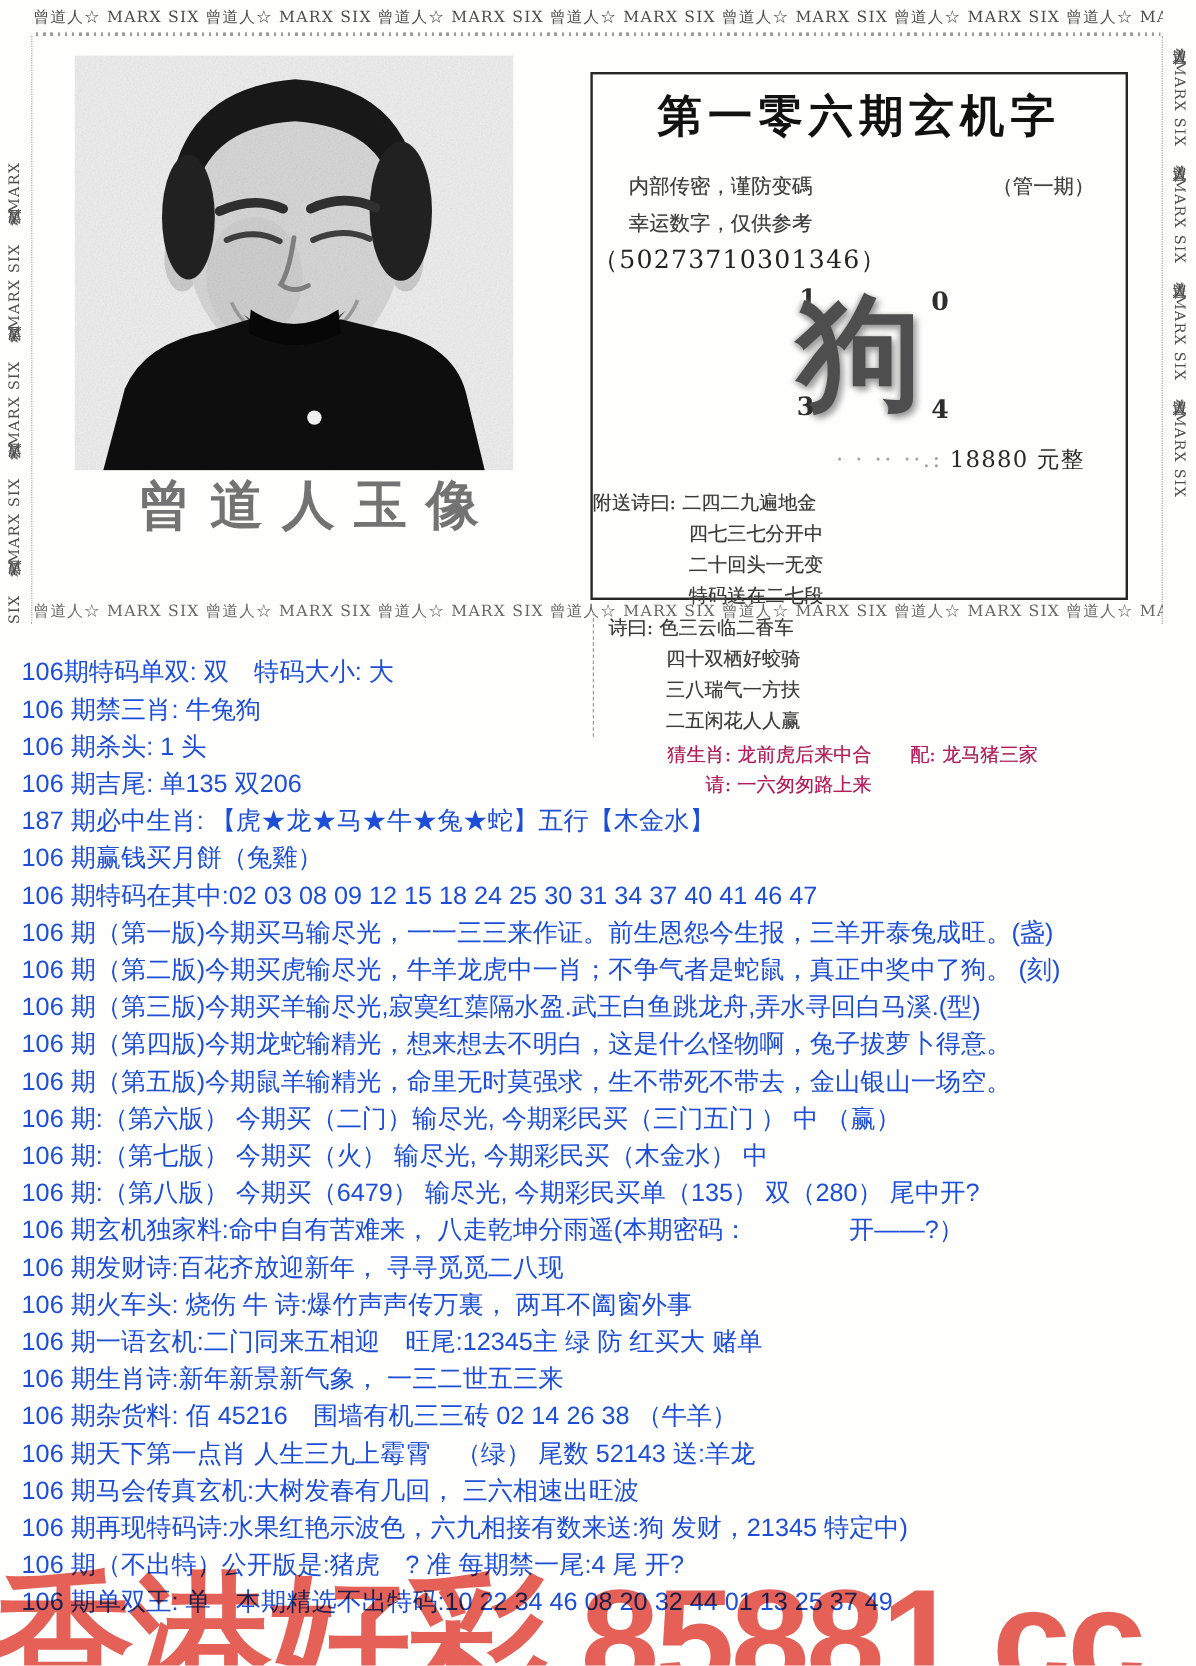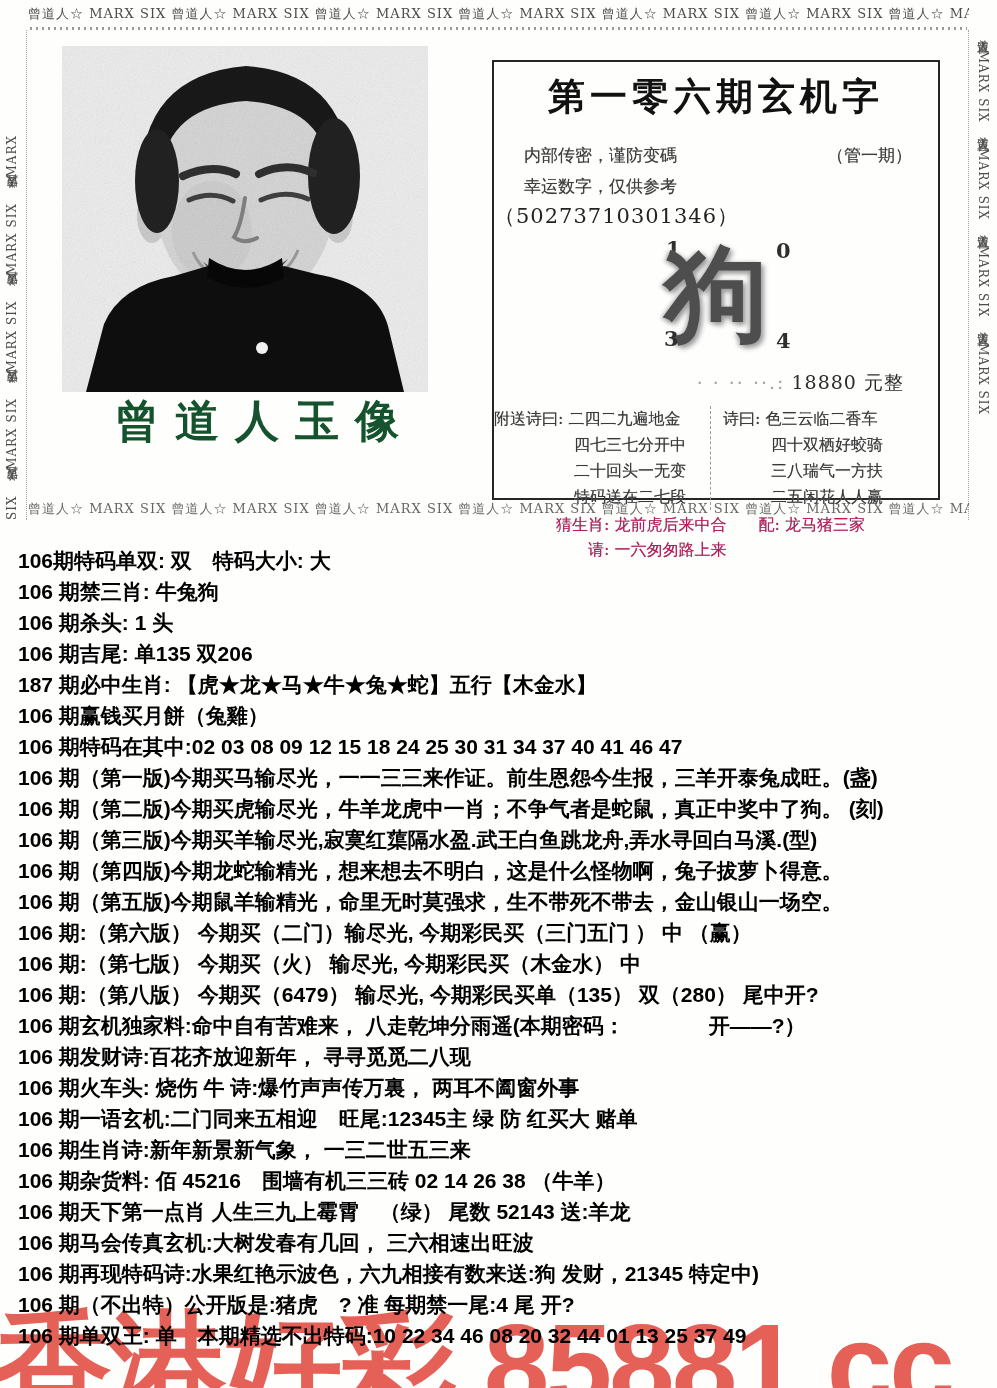--- a/index.html
+++ b/index.html
@@ -32,21 +32,21 @@
   }
   .border-left-text{left:4px;transform:rotate(180deg);border-left:1px dotted #a5a5a5;}
   .border-right-text{right:6px;border-left:1px dotted #a5a5a5;}
 
   
   .photo-wrap{position:absolute;left:62px;top:46px;width:366px;height:346px;overflow:hidden;}
   .photo-wrap svg{display:block;filter:grayscale(1) contrast(1.05);}
   .caption{
     position:absolute;left:70px;top:392px;width:390px;text-align:center;
     font-family:"DejaVu Serif",serif;font-weight:bold;font-size:44px;
-    letter-spacing:16px;color:#14532d;white-space:nowrap;
+    letter-spacing:16px;color:#737373;white-space:nowrap;
   }
   .notice{
     position:absolute;left:38px;top:448px;width:430px;
     font-family:"DejaVu Serif",serif;font-size:13px;line-height:20px;color:#5b5b5b;
     text-shadow:0 0 .6px #8a8a8a;white-space:nowrap;overflow:hidden;
   }
 
   
   .panel{
     position:absolute;left:492px;top:48px;width:448px;height:440px;
@@ -82,38 +82,38 @@
   .c-tl{left:172px;top:6px;}
   .c-tr{left:282px;top:8px;}
   .c-bl{left:170px;top:96px;}
   .c-br{left:282px;top:98px;}
   .p-price{
     text-align:right;padding-right:34px;margin-top:2px;
     font-family:"DejaVu Serif",serif;font-size:19px;
   }
   .p-price .faint{color:#a3a3a3;letter-spacing:2px;}
   .p-price .amt{color:#2b2b2b;letter-spacing:1px;}
-  .poems{display:flex;margin-top:10px;}
+  .poems{display:flex;margin-top:10px;flex-direction:column;}
   .poem-left{width:216px;}
   .poem-right{flex:1;border-left:1px dashed #9b9b9b;padding-left:12px;}
   .pline{
     font-family:"DejaVu Serif",serif;font-size:16px;line-height:26px;color:#3a3a3a;
     text-shadow:0 0 .7px #8d8d8d;white-space:pre;
   }
   .guess{margin-top:2px;padding-left:30px;}
   .gline{
     font-family:"DejaVu Serif",serif;font-size:16px;line-height:25px;color:#be185d;
     text-shadow:0 0 .7px #8d8d8d;white-space:pre;
   }
 
   
   .blines{position:absolute;left:0;top:545px;width:997px;}
   .bline{
     height:31px;line-height:31px;padding-left:18px;
-    font-size:21px;font-weight:700;color:#000000;
+    font-size:21px;font-weight:400;color:#1d4ed8;
     white-space:pre;overflow:hidden;
   }
 
   
   .watermark{
     position:absolute;left:-6px;top:1288px;z-index:5;
     font-size:118px;font-weight:800;letter-spacing:-3px;white-space:nowrap;
     opacity:.8;mix-blend-mode:multiply;pointer-events:none;
     font-family:"Liberation Sans",sans-serif;
   }

